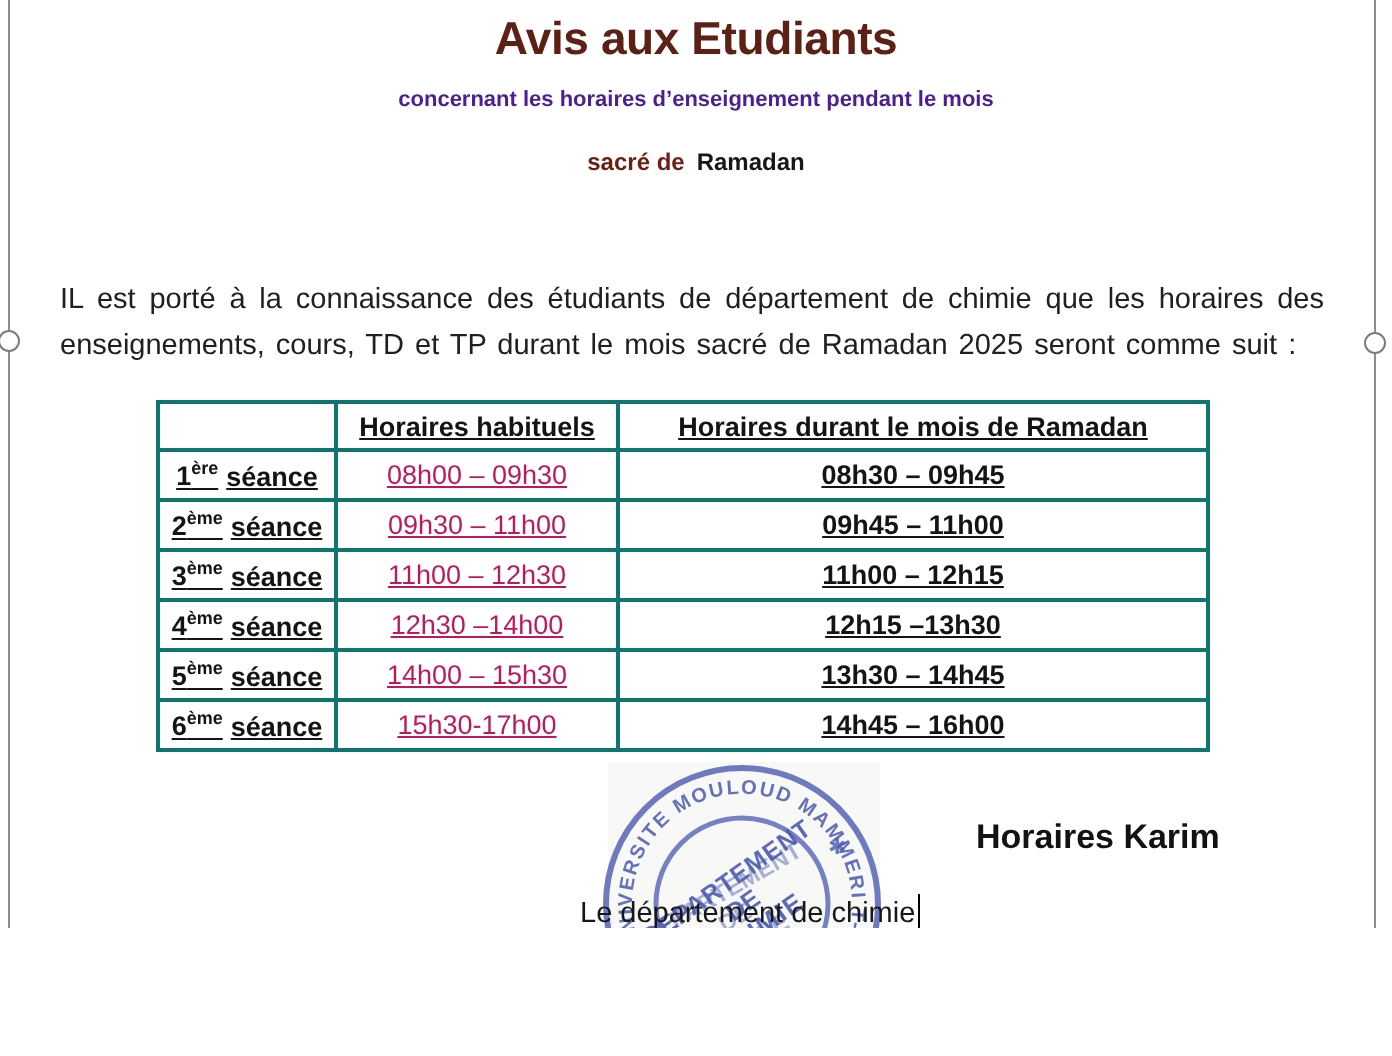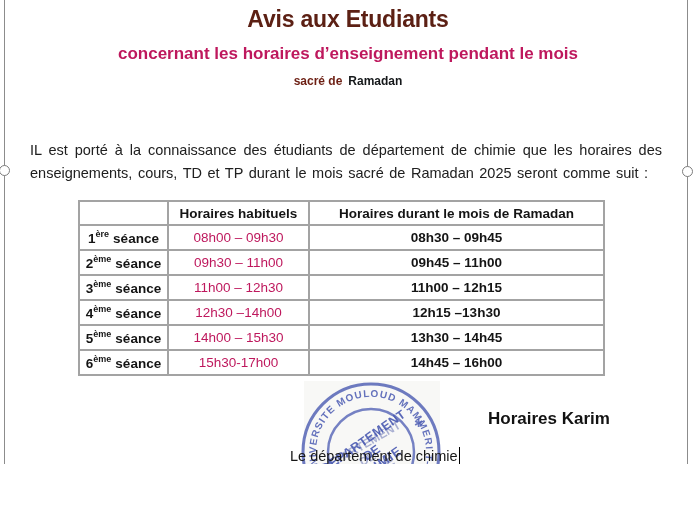--- a/index.html
+++ b/index.html
@@ -23,21 +23,21 @@
   .h-bm    { left:340px; top:514px; }
   .h-br    { left:682px; top:514px; }
 
   
   .title {
     position:absolute; top:6px; left:0; width:100%; text-align:center;
     font-size:23px; font-weight:bold; color:#5c2014; letter-spacing:-0.2px;
   }
   .sub1 {
     position:absolute; top:44px; left:0; width:100%; text-align:center;
-    font-size:17px; font-weight:bold; color:#be185d;
+    font-size:11px; font-weight:bold; color:#4c1d95;
   }
   .sub2 {
     position:absolute; top:74px; left:0; width:100%; text-align:center;
     font-size:12px; font-weight:bold; color:#15181a;
   }
   .sub2 .red-part { color:#6d1f13; margin-right:6px; }
   .year {
     position:absolute; top:103px; left:0; width:100%; text-align:center;
     font-size:16.5px; font-weight:bold; color:#101314;
   }
@@ -47,22 +47,22 @@
     word-spacing:1.5px;
   }
 
   
   table.sched {
     position:absolute; left:78px; top:200px; width:525px;
     border-collapse:collapse; table-layout:fixed;
     font-size:13.5px; color:#141414;
   }
   table.sched th, table.sched td {
-    border:2px solid #a3a3a3; text-align:center; vertical-align:middle;
-    padding:0; height:25px; overflow:hidden; white-space:nowrap;
+    border:2px solid #0f766e; text-align:center; vertical-align:middle;
+    padding:0; height:25px; overflow:hidden; white-space:nowrap;text-decoration:underline;
   }
   table.sched th { height:24px; font-weight:bold; font-size:13.5px; }
   td.col-seance { font-weight:bold; }
   td.col-seance sup { font-size:9px; font-weight:bold; }
   td.col-seance .sw { margin-left:4px; }
   td.col-ram { font-weight:bold; }
   td.col-usual { font-weight:normal; color:#be185d; }
 
   
   .stamp-svg { position:absolute; left:296px; top:379px; width:150px; height:150px; z-index:5; }

